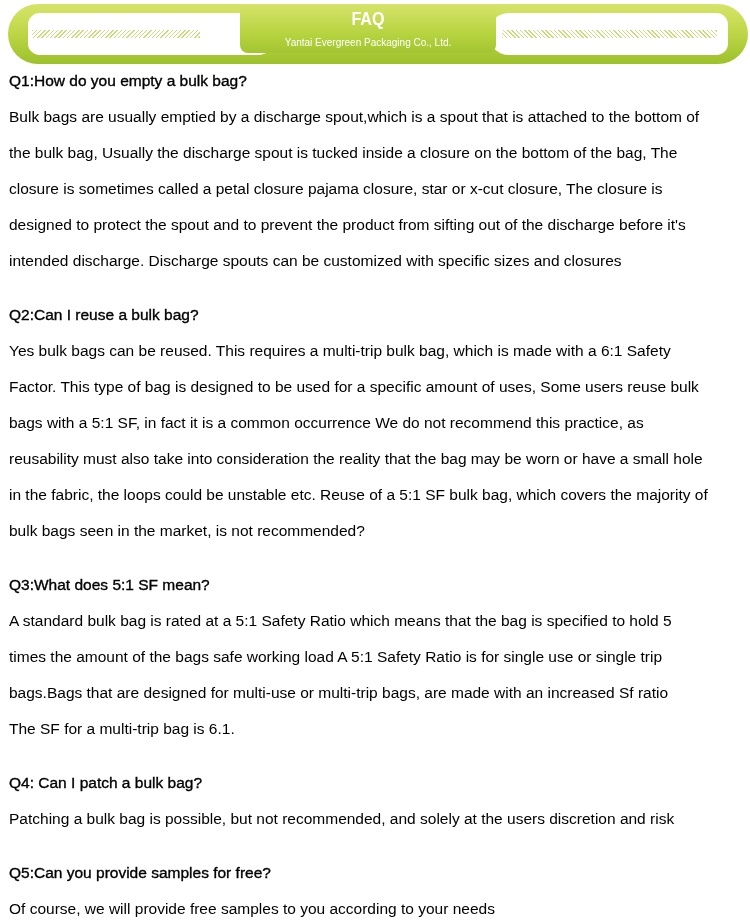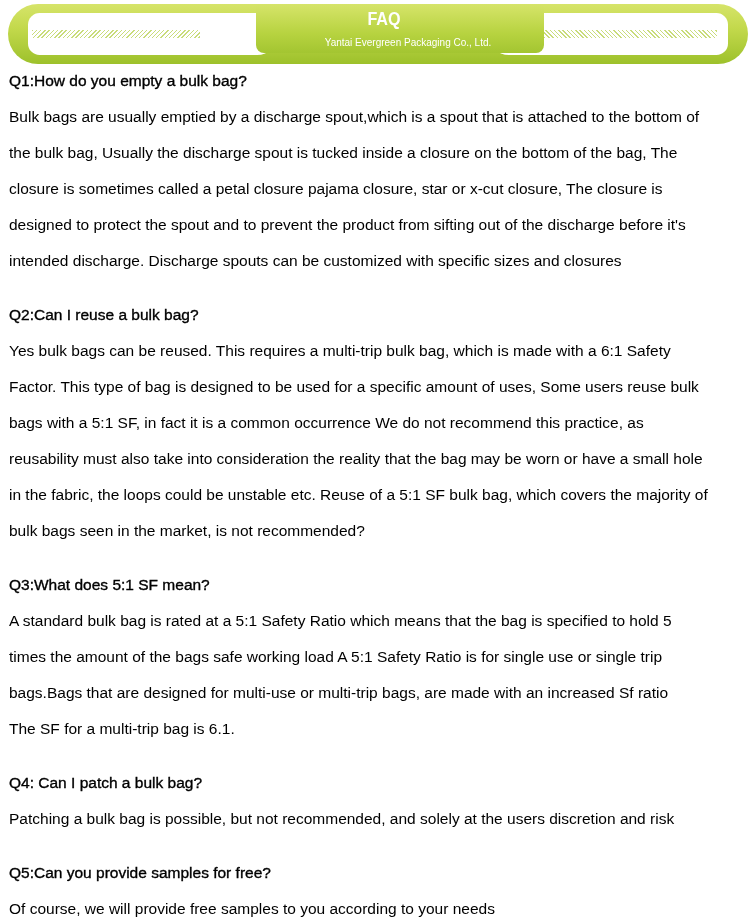--- a/index.html
+++ b/index.html
@@ -13,40 +13,40 @@
   }
   .banner-inner-left {
     position: absolute; left: 20px; top: 9px; width: 250px; height: 42px;
     background: #fff; border-radius: 22px 40px 40px 22px;
   }
   .banner-inner-right {
     position: absolute; left: 480px; top: 9px; width: 240px; height: 42px;
     background: #fff; border-radius: 40px 22px 22px 40px;
   }
   .banner-center {
-    position: absolute; left: 248px; top: 0; width: 288px; height: 49px;
+    position: absolute; left: 232px; top: 0; width: 256px; height: 49px;
     background: linear-gradient(180deg, #d6e46a 0%, #b7d340 60%, #a3c531 100%);
     border-radius: 0 0 8px 8px;
   }
   .stripes {
     position: absolute; height: 8px;
     background: repeating-linear-gradient(135deg, #c9dc7a 0px, #c9dc7a 1px, transparent 1px, transparent 3px);
   }
   .banner-inner-right .stripes.r { position:absolute; left: 14px; top: 17px; width: 215px; height: 8px;
     background: repeating-linear-gradient(45deg, #c9dc7a 0px, #c9dc7a 1px, transparent 1px, transparent 3px); }
   .banner-inner-left .stripes.l { position:absolute; left: 4px; top: 17px; width: 168px; height: 8px;
     background: repeating-linear-gradient(135deg, #c9dc7a 0px, #c9dc7a 1px, transparent 1px, transparent 3px); }
   .banner-title {
     position: absolute; left: 0; top: 4px; width: 256px; text-align: center;
     color: #fff; font-size: 19px; font-weight: bold; letter-spacing: 0px;
     font-family: "Liberation Sans", sans-serif; transform: scaleX(0.85);
   }
   .banner-sub {
     position: absolute; left: 0; top: 33px; width: 256px; text-align: center;
-    color: #fff; font-size: 10px; font-family: "Liberation Sans", sans-serif; padding-left: 24px;
+    color: #fff; font-size: 10px; font-family: "Liberation Sans", sans-serif;
   }
 
   
   .content { position: absolute; left: 9px; top: 72px; width: 745px; font-size: 15.5px; line-height: 18px; }
   .faq { margin-bottom: 18px; }
   .q { font-weight: normal; -webkit-text-stroke: 0.35px #000; white-space: nowrap; }
   .a { white-space: pre-line; }
   .a .line { display: block; white-space: nowrap; }
 </style>
 </head>

